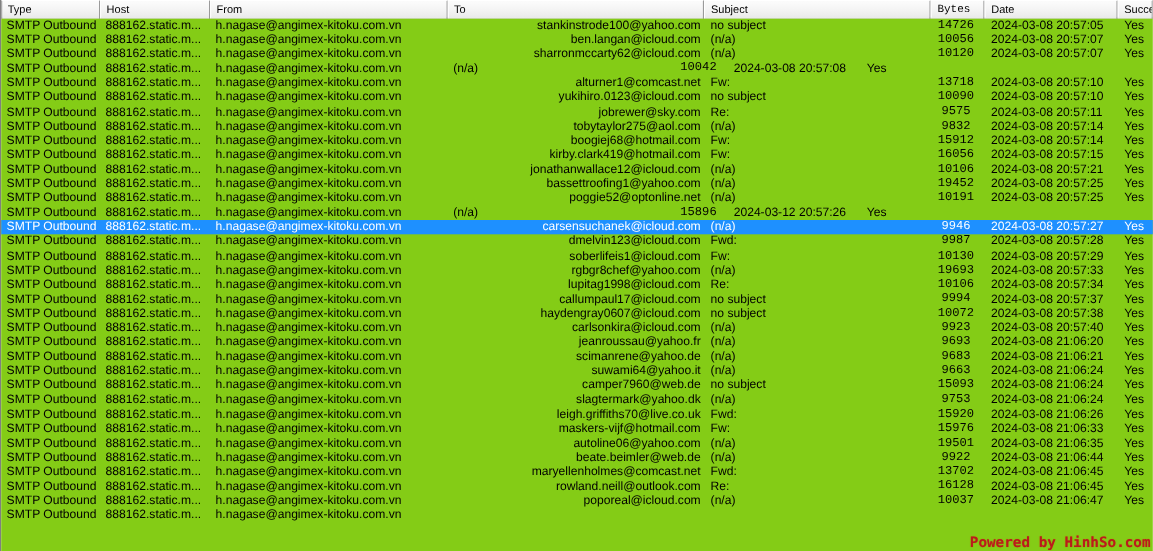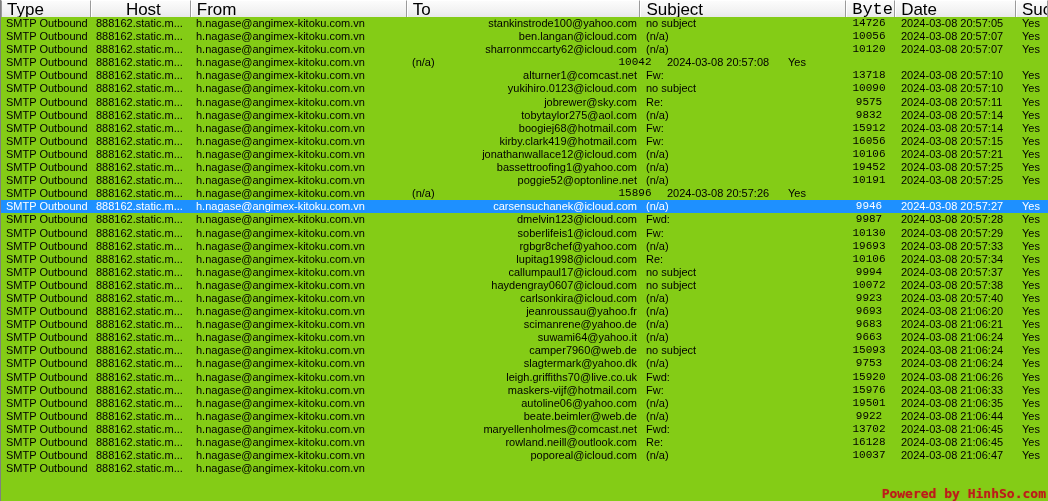--- a/index.html
+++ b/index.html
@@ -39,21 +39,21 @@
     position: relative;
     height: 17px;
     box-sizing: border-box;
     background: linear-gradient(to bottom, #fcfcfc 0%, #f3f3f3 55%, #e9e9e9 100%);
     border-right: 1px solid #9a9a9a;
     border-top: 1px solid #ffffff;
     border-left: 1px solid #ffffff;
     display: flex;
     align-items: center;
     padding-left: 5px;
-    font-size: 17px;
+    font-size: 10px;
     line-height: 15px;
     color: #000;
     white-space: nowrap;
     overflow: hidden;
   }
   .hcell:first-child { border-left: 1px solid #9a9a9a; }
 
   
   .grid-body {
     position: relative;
@@ -84,21 +84,21 @@
     text-overflow: clip;
   }
   .cell.num {
     text-align: center;
     padding-right: 7px;
     padding-left: 2px;
   }
 
   
   .c-type    { width: 90px; }
-  .c-host    { width: 100px; justify-content: center; }
+  .c-host    { width: 100px; }
   .c-from    { width: 216px; }
   .c-to      { width: 234px; text-align: right; }
   .c-subject { width: 206px; }
   .c-bytes   { width: 49px; font-family: Liberation Mono, monospace; }
   .c-date    { width: 121px; }
   .c-success { width: 32px; }
 
   
   #watermark {
     position: absolute;
@@ -275,21 +275,21 @@
         <div class="cell c-bytes num">10191</div>
         <div class="cell c-date">2024-03-08 20:57:25</div>
         <div class="cell c-success">Yes</div>
       </div>
       <div class="row">
         <div class="cell c-type">SMTP Outbound</div>
         <div class="cell c-host">888162.static.m...</div>
         <div class="cell c-from">h.nagase@angimex-kitoku.com.vn</div>
         <div class="cell c-subject">(n/a)</div>
         <div class="cell c-bytes num">15896</div>
-        <div class="cell c-date">2024-03-08 20:57:26</div>
+        <div class="cell c-date">2024-03-12 20:57:26</div>
         <div class="cell c-success">Yes</div>
       </div>
       <div class="row selected" style="background: rgb(30, 144, 255);">
         <div class="cell c-type">SMTP Outbound</div>
         <div class="cell c-host">888162.static.m...</div>
         <div class="cell c-from">h.nagase@angimex-kitoku.com.vn</div>
         <div class="cell c-to">carsensuchanek@icloud.com</div>
         <div class="cell c-subject">(n/a)</div>
         <div class="cell c-bytes num">9946</div>
         <div class="cell c-date">2024-03-08 20:57:27</div>

